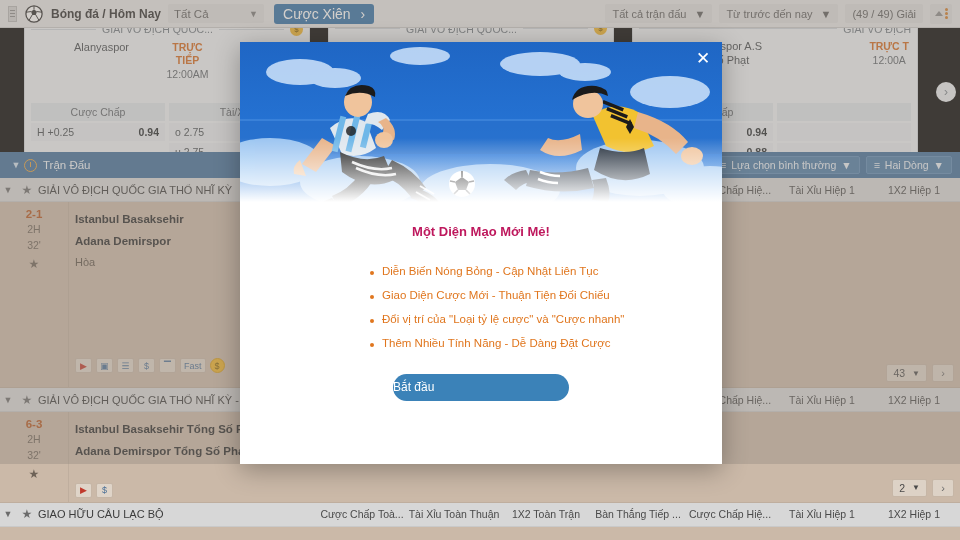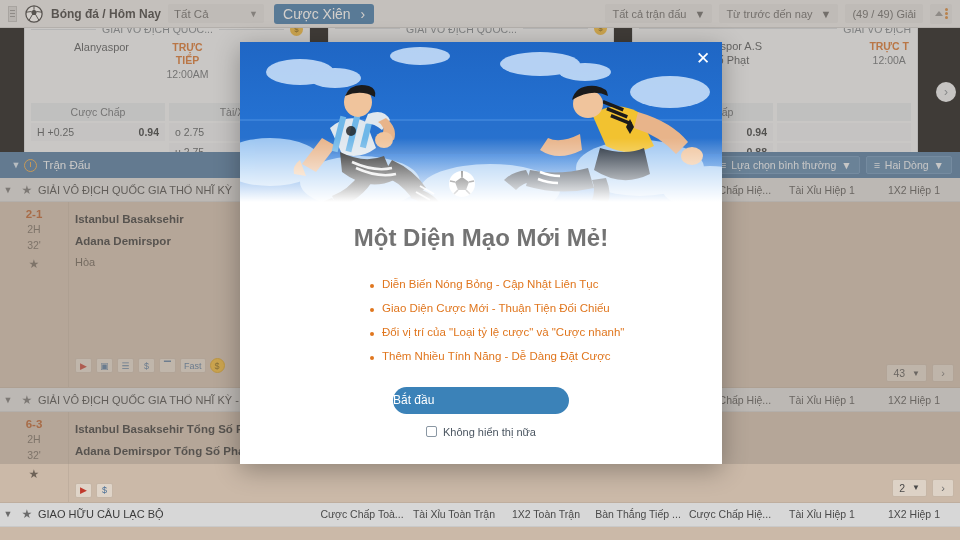--- a/index.html
+++ b/index.html
@@ -107,21 +107,21 @@
   .pg2 { height: 18px; width: 22px; background: #ddd2c6; border: 1px solid #c6b6a6; border-radius: 2px;
     display: flex; align-items: center; justify-content: center; font-size: 11px; color: #6a6a6a; }
 
   
   #modal { position: absolute; left: 240px; top: 42px; width: 482px; height: 422px;
     background: #fff; z-index: 60; overflow: hidden; box-shadow: 0 6px 24px rgba(0,0,0,0.30); }
   .hero { position: relative; height: 160px; overflow: hidden; }
   .hero svg { display: block; width: 482px; height: 160px; }
   .closex { position: absolute; right: 10px; top: 8px; width: 18px; height: 18px; color: #fff;
     font-size: 17px; line-height: 17px; text-align: center; z-index: 3; font-family: "DejaVu Sans", sans-serif; }
-  .m-title { text-align: center; font-size: 24px; font-weight: bold; color: #737373; margin-top: 22px; }
+  .m-title { text-align: center; font-size: 13px; font-weight: bold; color: #be185d; margin-top: 22px; }
   .bullets { margin: 20px 0 0 0; padding: 0 0 0 0; list-style: none; }
   .bullets li { display: flex; align-items: baseline; gap: 8px; font-size: 11.5px; color: #e0761e;
     padding: 0 0 0 130px; line-height: 2.1; }
   .bullets li .bd { width: 4px; height: 4px; border-radius: 50%; background: #e0761e; flex: 0 0 4px; }
   .cta { display: block; margin: 18px auto 0; width: 176px; height: 27px; background: #3b82b8;
     border-radius: 14px; color: #fff; font-size: 12px; display: flex; align-items: center; }
   .dontshow { margin-top: 12px; display: flex; align-items: center; justify-content: center; gap: 6px;
     font-size: 11px; color: #4a5560; }
   .cbx { width: 11px; height: 11px; border: 1px solid #8a97a3; border-radius: 2px; background: #fff; }
 </style>
@@ -378,21 +378,21 @@
         </div>
       </div>
     </div>
 
     <div class="league">
       <span class="chev" style="color:#6b6b6b">▼</span>
       <span class="star">★</span>
       <span>GIAO HỮU CÂU LẠC BỘ</span>
       <span class="cols">
         <span>Cược Chấp Toà...</span>
-        <span>Tài Xỉu Toàn Trận</span>
+        <span>Tài Xỉu Toàn Thuận</span>
         <span>1X2 Toàn Trận</span>
         <span>Bàn Thắng Tiếp ...</span>
         <span>Cược Chấp Hiệ...</span>
         <span>Tài Xỉu Hiệp 1</span>
         <span>1X2 Hiệp 1</span>
       </span>
     </div>
     <div class="matchzone" style="height:18px"></div>
 
   </div>
@@ -512,19 +512,15 @@
       <li>
         <span class="bd"></span>
         <span>Thêm Nhiều Tính Năng - Dễ Dàng Đặt Cược</span>
       </li>
     </ul>
 
     <div class="cta">
       <span>Bắt đầu</span>
     </div>
 
-    <div class="dontshow">
-      <span class="cbx"></span>
-      <span>Không hiển thị nữa</span>
-    </div>
   </div>
 
 </div>
 
 </body></html>

